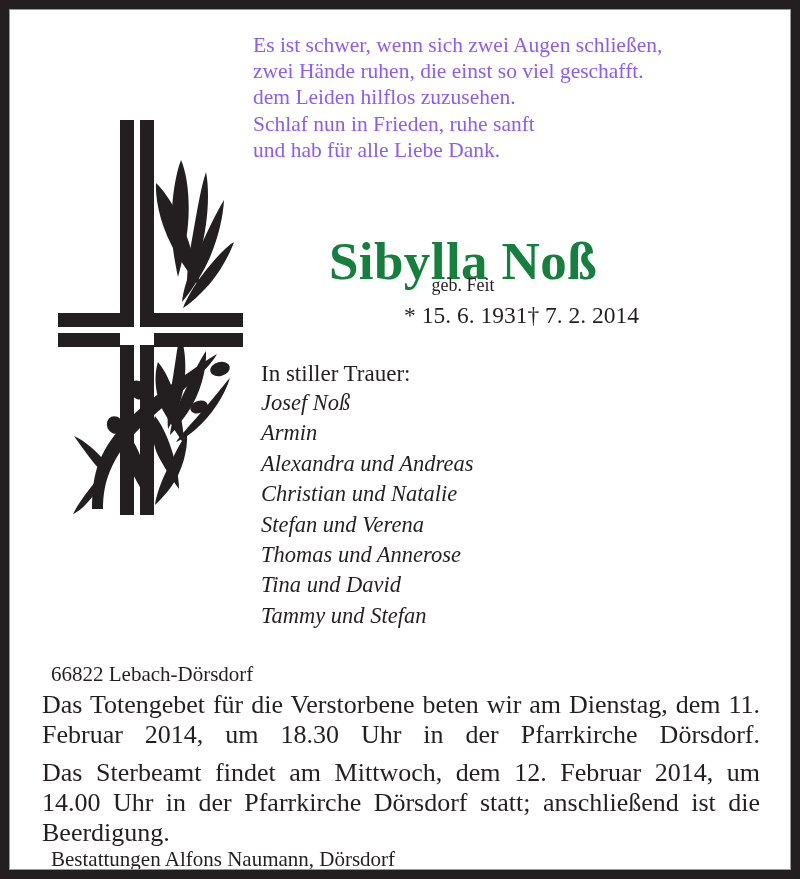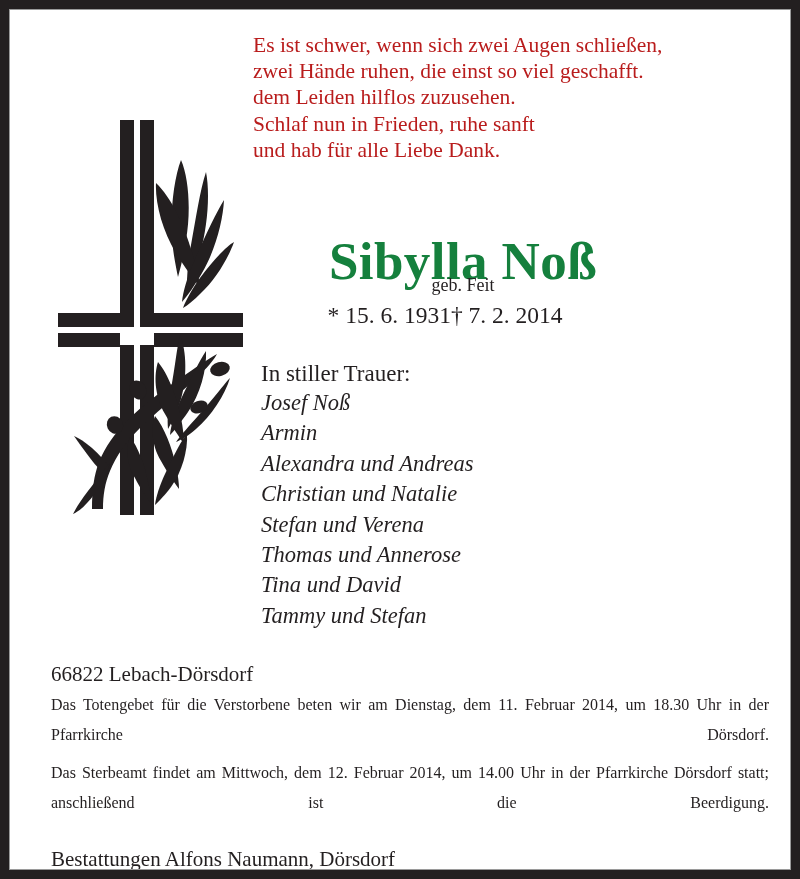--- a/index.html
+++ b/index.html
@@ -45,21 +45,21 @@
   #emblem svg { display: block; width: 100%; height: 100%; }
 
   
   #poem {
     position: absolute;
     left: 243px;
     top: 22px;
     width: 420px;
     font-size: 21.5px;
     line-height: 26.2px;
-    color: #b91c1c;
+    color: #8b5cf6;
     white-space: nowrap;
   }
   #poem .poem-line { display: block; }
 
   
   #deceased-name {
     position: absolute;
     left: 243px;
     top: 198px;
     width: 420px;
@@ -79,27 +79,27 @@
     text-align: center;
     font-size: 18px;
     line-height: 26px;
   }
   #life-dates {
     position: absolute;
     left: 243px;
     top: 291px;
     width: 400px;
     display: flex;
-    justify-content: center;
+    justify-content: flex-end;
     font-size: 23.5px;
     line-height: 28px;
   }
   #life-dates .date-item { white-space: nowrap; }
   #life-dates .birth-date { margin-left: 6px; }
-  #life-dates .death-date { margin-right: 22px; }
+  #life-dates .death-date { margin-right: 14px; }
 
   
   #mourning-heading {
     position: absolute;
     left: 251px;
     top: 342px;
     font-size: 23px;
     line-height: 28px;
     margin-top: 8px;
   }
@@ -117,23 +117,23 @@
   #locality {
     position: absolute;
     left: 41px;
     top: 637px;
     font-size: 21px;
     line-height: 26px;
     margin-top: 14px;
   }
   .service-paragraph {
     position: absolute;
-    left: 41px;
+    left: 32px;
     width: 718px;
-    font-size: 16px;
+    font-size: 26px;
     line-height: 30px;
     text-align: justify;
     text-justify: inter-word;
   }
   .service-paragraph::after {
     content: "";
     display: inline-block;
     width: 100%;
   }
   #prayer-notice { top: 680px; }

